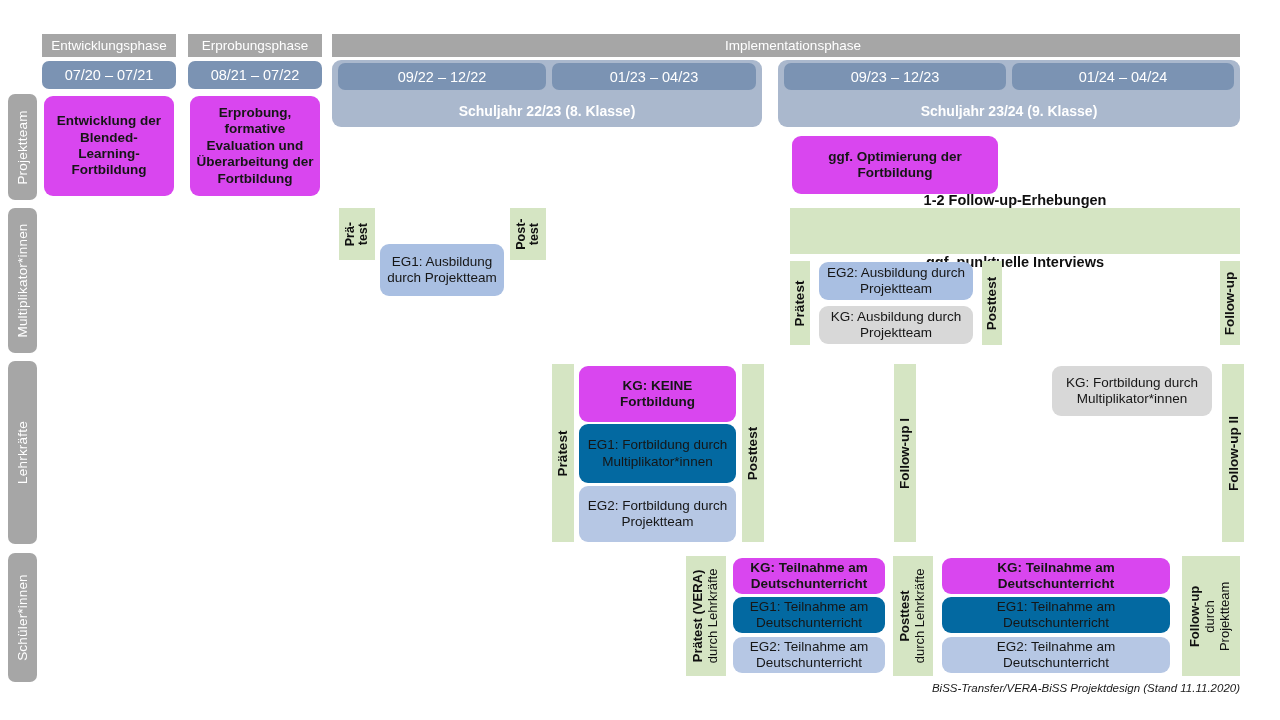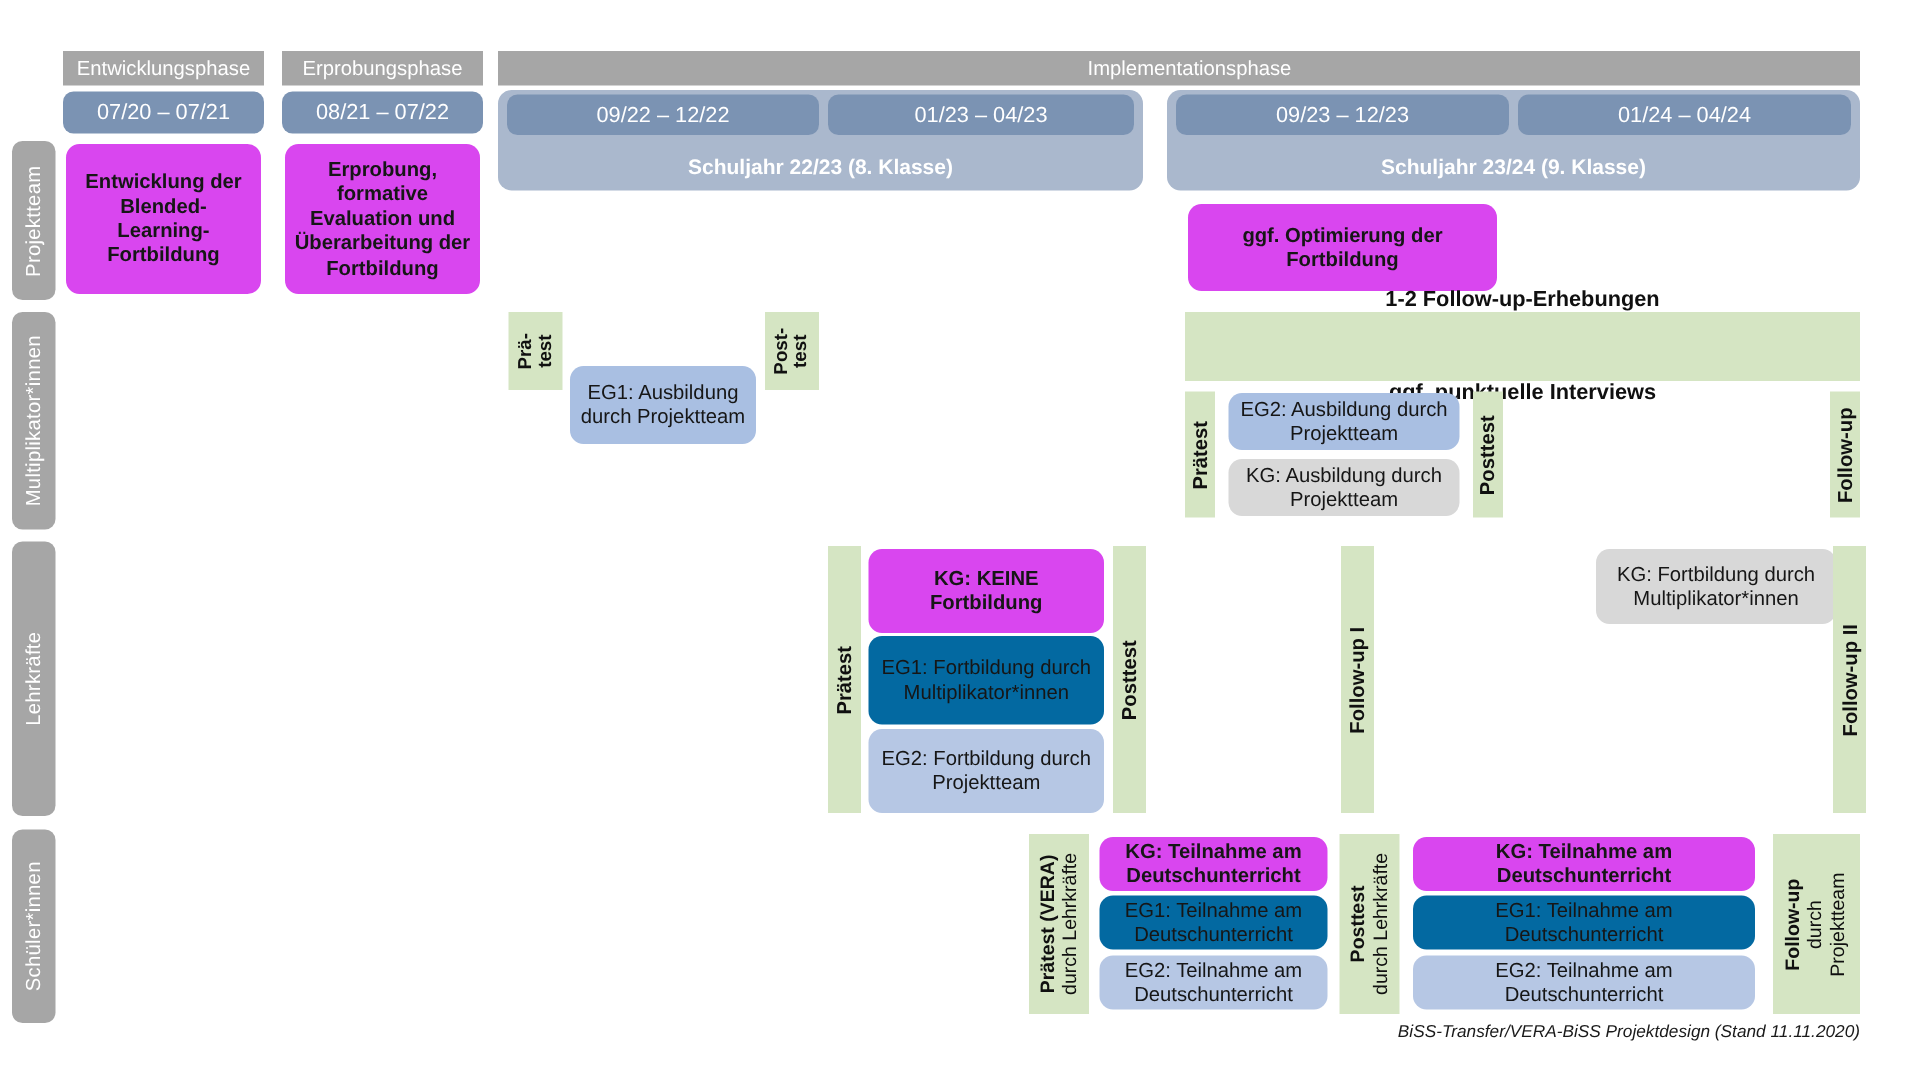--- a/index.html
+++ b/index.html
@@ -193,21 +193,21 @@
   </div>
   <div class="abs box gray" style="left:579px;top:366px;width:157px;height:56px;">KG:  KEINE Fortbildung</div>
   <div class="abs box blue-d" style="left:579px;top:424px;width:157px;height:59px;">EG1: Fortbildung durch Multiplikator*innen</div>
   <div class="abs box blue-l" style="left:579px;top:486px;width:157px;height:56px;">EG2: Fortbildung durch Projektteam</div>
   <div class="abs green flat" style="left:742px;top:364px;width:22px;height:178px;">
     <div class="vert">Posttest</div>
   </div>
   <div class="abs green flat" style="left:894px;top:364px;width:22px;height:178px;">
     <div class="vert">Follow-up I</div>
   </div>
-  <div class="abs box gray2" style="left:1052px;top:366px;width:160px;height:50px;margin-left:12px;">KG: Fortbildung durch Multiplikator*innen</div>
+  <div class="abs box gray2" style="left:1052px;top:366px;width:160px;height:50px;">KG: Fortbildung durch Multiplikator*innen</div>
   <div class="abs green flat" style="left:1222px;top:364px;width:22px;height:178px;">
     <div class="vert">Follow-up II</div>
   </div>
 
   <div class="abs green flat" style="left:686px;top:556px;width:40px;height:120px;">
     <div class="rotwrap">
       <span class="b">Prätest (VERA)</span>
       <span class="r">durch Lehrkräfte</span>
     </div>
   </div>

